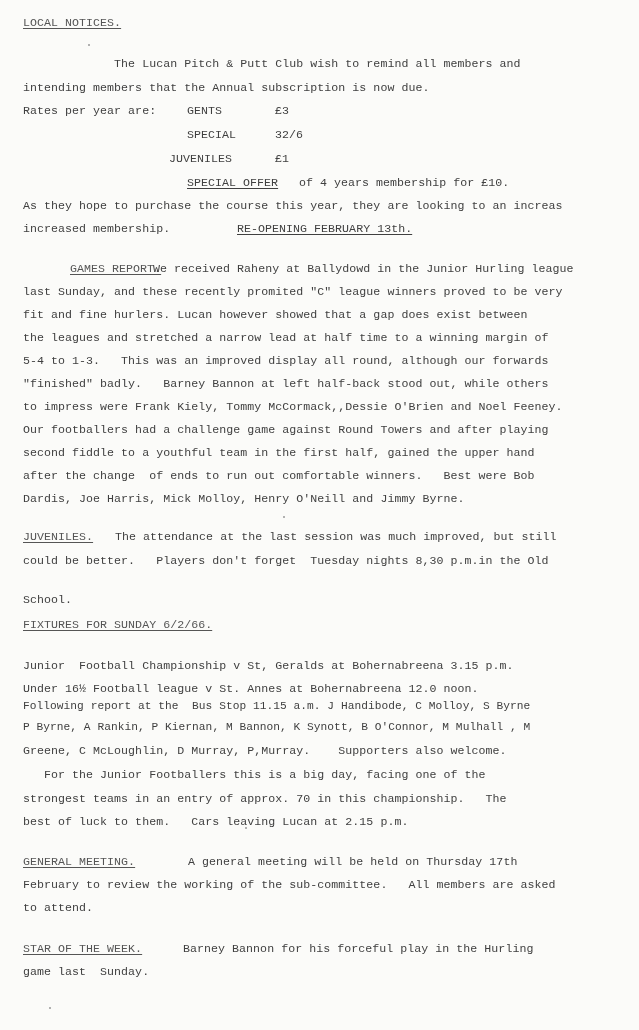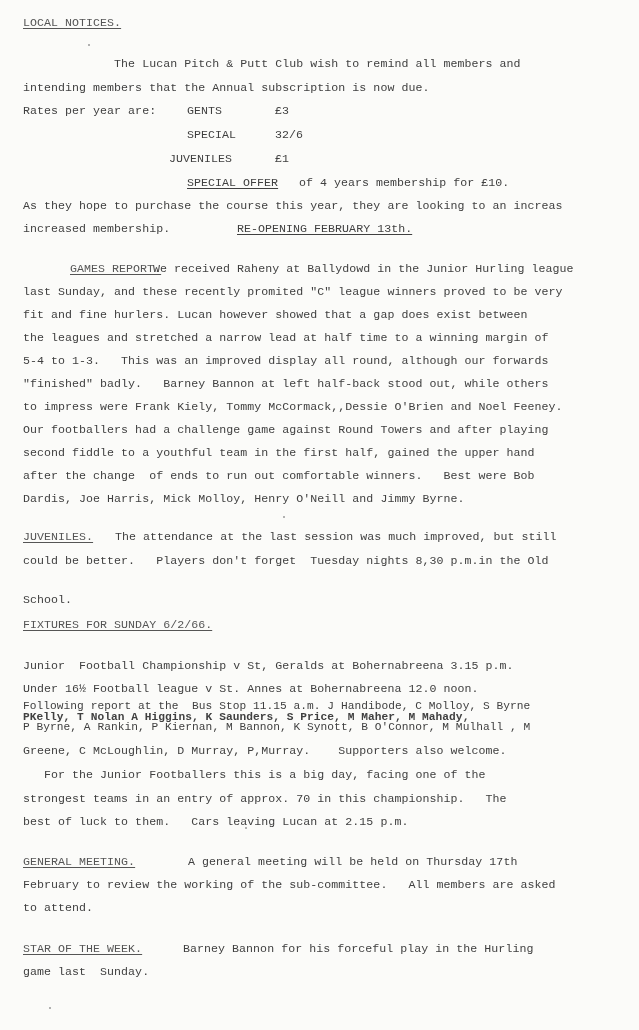--- a/index.html
+++ b/index.html
@@ -57,21 +57,20 @@
 
   <div class="line hd" style="left:23px;top:530px;">JUVENILES.</div>
   <div class="line" style="left:94px;top:530px;">   The attendance at the last session was much improved, but still</div>
   <div class="line" style="left:23px;top:554px;">could be better.   Players don't forget  Tuesday nights 8,30 p.m.in the Old</div>
   <div class="line" style="left:23px;top:577px;margin-top:16px;">School.</div>
 
   <div class="line hd" style="left:23px;top:618px;">FIXTURES FOR SUNDAY 6/2/66.</div>
   <div class="line" style="left:23px;top:659px;">Junior  Football Championship v St, Geralds at Bohernabreena 3.15 p.m.</div>
   <div class="line" style="left:23px;top:682px;">Under 16½ Football league v St. Annes at Bohernabreena 12.0 noon.</div>
   <div class="line tight" style="left:23px;top:701px;">Following report at the  Bus Stop 11.15 a.m. J Handibode, C Molloy, S Byrne</div>
-  <div class="line tight" style="left:23px;top:712px;font-weight:bold;">PKelly, T Nolan A Higgins, K Saunders, S Price, M Maher, M Mahady,</div>
   <div class="line tight" style="left:23px;top:722px;">P Byrne, A Rankin, P Kiernan, M Bannon, K Synott, B O'Connor, M Mulhall , M</div>
   <div class="line" style="left:23px;top:744px;">Greene, C McLoughlin, D Murray, P,Murray.    Supporters also welcome.</div>
   <div class="line" style="left:23px;top:768px;">   For the Junior Footballers this is a big day, facing one of the</div>
   <div class="line" style="left:23px;top:792px;">strongest teams in an entry of approx. 70 in this championship.   The</div>
   <div class="line" style="left:23px;top:815px;">best of luck to them.   Cars leaving Lucan at 2.15 p.m.</div>
 
   <div class="line hd" style="left:23px;top:855px;">GENERAL MEETING.</div>
   <div class="line" style="left:146px;top:855px;">      A general meeting will be held on Thursday 17th</div>
   <div class="line" style="left:23px;top:878px;">February to review the working of the sub-committee.   All members are asked</div>
   <div class="line" style="left:23px;top:901px;">to attend.</div>

